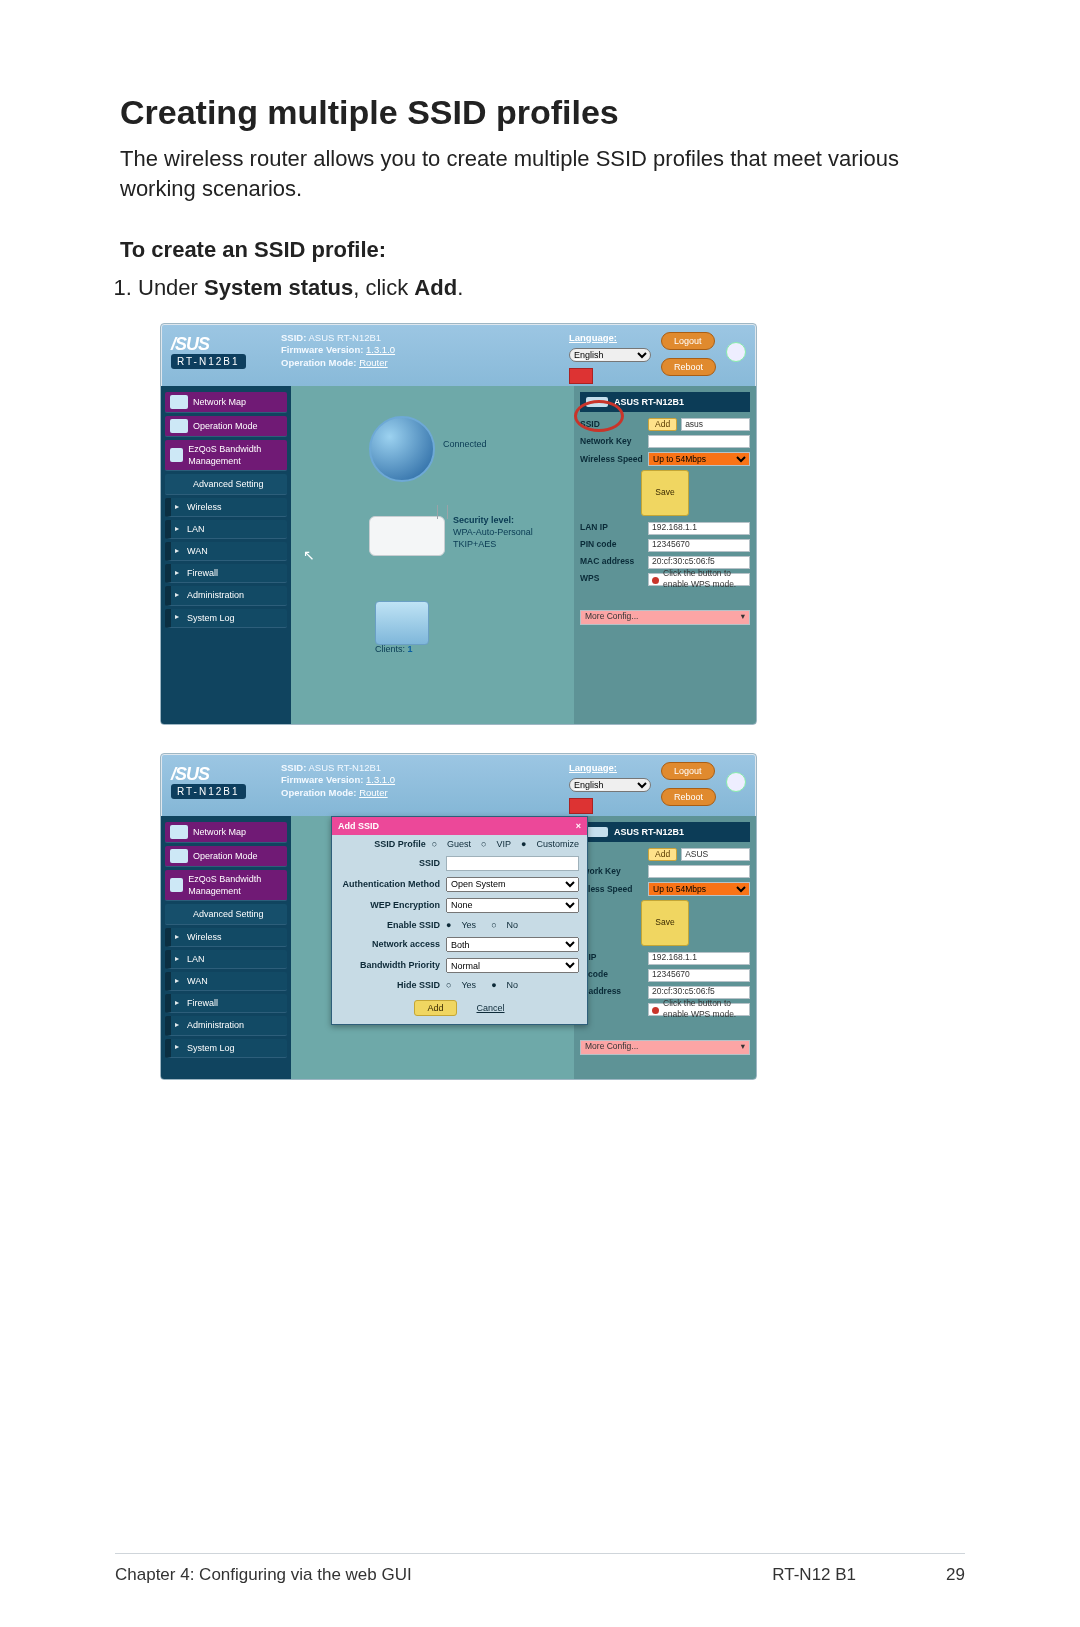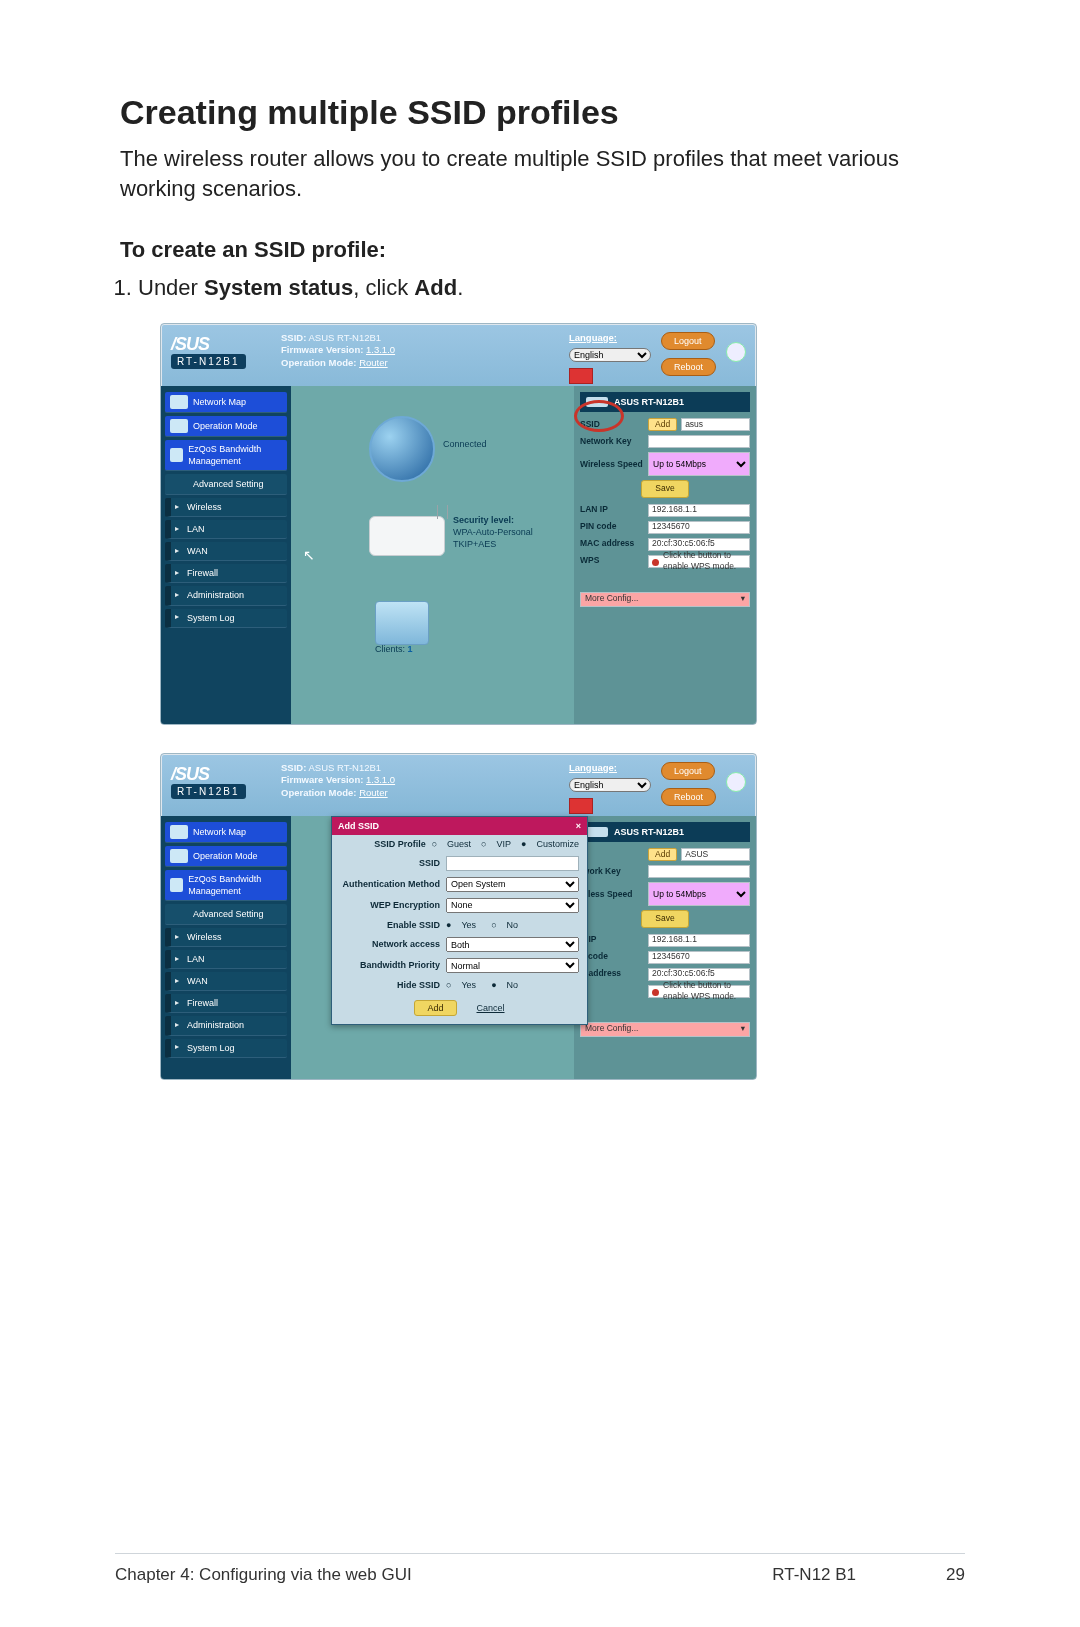--- a/index.html
+++ b/index.html
@@ -48,21 +48,21 @@
   .pill{display:inline-block;background:var(--btn-orange);color:#fff;font-size:9px;
     padding:2px 12px;border-radius:10px;border:1px solid #a85e15;}
   .flag{width:22px;height:14px;background:#d33;display:inline-block;margin-top:2px;
     border:1px solid #a22;}
   .gear{width:18px;height:18px;border:1px solid #8ea;background:#eef;border-radius:50%;
     margin-top:10px;}
 
   .body{position:absolute;top:62px;left:0;right:0;bottom:0;display:flex;}
   .side{width:130px;background:#10445f;padding:6px 4px;box-sizing:border-box;
     display:flex;flex-direction:column;gap:3px;}
-  .srow{display:flex;align-items:center;gap:5px;background:#1d4ed8;
+  .srow{display:flex;align-items:center;gap:5px;background:#701a75;
     border-bottom:1px solid #2d5e7a;color:#fff;font-size:9px;padding:3px 5px;border-radius:2px;}
   .srow.hdr .ic{width:18px;height:14px;background:#a6d1e6;border-radius:2px;}
   .srow.sub{background:#124a65;border-left:6px solid #0b2f42;padding-left:4px;}
   .srow.sub::before{content:"▸";font-size:8px;margin-right:3px;opacity:.9;}
   .srow.adv{background:#164f6b;}
   .srow .ic{width:18px;height:14px;}
   .srow.hdr .ic{background:#cde8f6;}
 
   .mid{flex:1;background:#6ea9a9;position:relative;}
   .globe{position:absolute;top:30px;left:78px;width:62px;height:62px;border-radius:50%;
@@ -80,40 +80,40 @@
   .cursor{position:absolute;top:160px;left:12px;font-size:14px;color:#fff;}
 
   .right{width:182px;background:#5e9396;padding:6px 6px;box-sizing:border-box;color:#fff;}
   .rtitle{background:#0c3c57;color:#fff;font-size:9px;padding:4px 6px;font-weight:700;
     display:flex;align-items:center;gap:6px;margin-bottom:6px;}
   .rtitle .dic{width:22px;height:10px;background:#c6e0ee;border-radius:2px;}
   .rline{display:flex;align-items:center;gap:4px;margin-bottom:4px;font-size:8.5px;}
   .rline .k{width:64px;color:#0a2b38;font-weight:700;}
   .rline .in{flex:1;height:13px;background:#fff;border:1px solid #b6c2c8;color:#333;
     font-size:8.5px;padding:0 3px;display:flex;align-items:center;box-sizing:border-box;}
-  .rline .sel{flex:1;height:24px;background:#f0abfc;border:1px solid #b6c2c8;font-size:8.5px;}
+  .rline .sel{flex:1;height:14px;background:#f97316;border:1px solid #b6c2c8;font-size:8.5px;}
   .addbtn{display:inline-block;background:#ffe28a;border:1px solid #caa23a;color:#5a3b00;
     font-size:8.5px;padding:0 6px;border-radius:2px;}
   .savebtn{display:block;width:46px;margin:4px auto 6px;background:#f0d661;
-    border:1px solid #c4a635;color:#3a2a00;font-size:8.5px;text-align:center;padding:2px 0;
+    border:1px solid #c4a635;color:#3a2a00;font-size:8.5px;text-align:center;padding:16px 0;
     border-radius:3px;}
   .rtable .rline .k{width:64px;}
   .wpsnote{font-size:8px;color:#0e3a48;display:flex;align-items:flex-start;gap:4px;}
   .wpsnote .dot{width:7px;height:7px;border-radius:50%;background:var(--accent-red);
     margin-top:2px;flex:0 0 auto;}
   .more{margin-top:24px;height:13px;background:#fca5a5;border:1px solid #b6c2c8;
     font-size:8.5px;color:#333;display:flex;justify-content:space-between;align-items:center;
     padding:0 4px;}
   .red-oval{position:absolute;border:3px solid var(--accent-red);border-radius:50%;
     pointer-events:none;}
 
   
   .dialog{position:absolute;top:62px;left:170px;width:255px;background:#c7dbe5;
     border:1px solid #2e5f7a;box-shadow:0 2px 6px rgba(0,0,0,.35);font-size:9px;color:#0d2a38;}
-  .dialog .dtitle{background:#be185d;color:#fff;font-weight:700;font-size:9px;
+  .dialog .dtitle{background:#ec4899;color:#fff;font-weight:700;font-size:9px;
     padding:3px 6px;display:flex;justify-content:space-between;align-items:center;}
   .dialog .dtitle .x{color:#fff;font-weight:700;}
   .dialog .drow{display:flex;align-items:center;gap:6px;padding:3px 8px;}
   .dialog .drow .k{width:100px;text-align:right;font-weight:700;color:#0d2a38;}
   .dialog .drow .inp{flex:1;height:13px;background:#fff;border:1px solid #9fb1ba;}
   .dialog .drow select{flex:1;height:15px;font-size:9px;}
   .dialog .drow .radio{display:flex;gap:10px;align-items:center;color:#0d2a38;}
   .dialog .dfoot{display:flex;justify-content:center;gap:20px;padding:6px 0 8px;}
   .dialog .dbtn{background:#f0d661;border:1px solid #c4a635;color:#3a2a00;
     font-size:9px;padding:1px 12px;border-radius:3px;}

